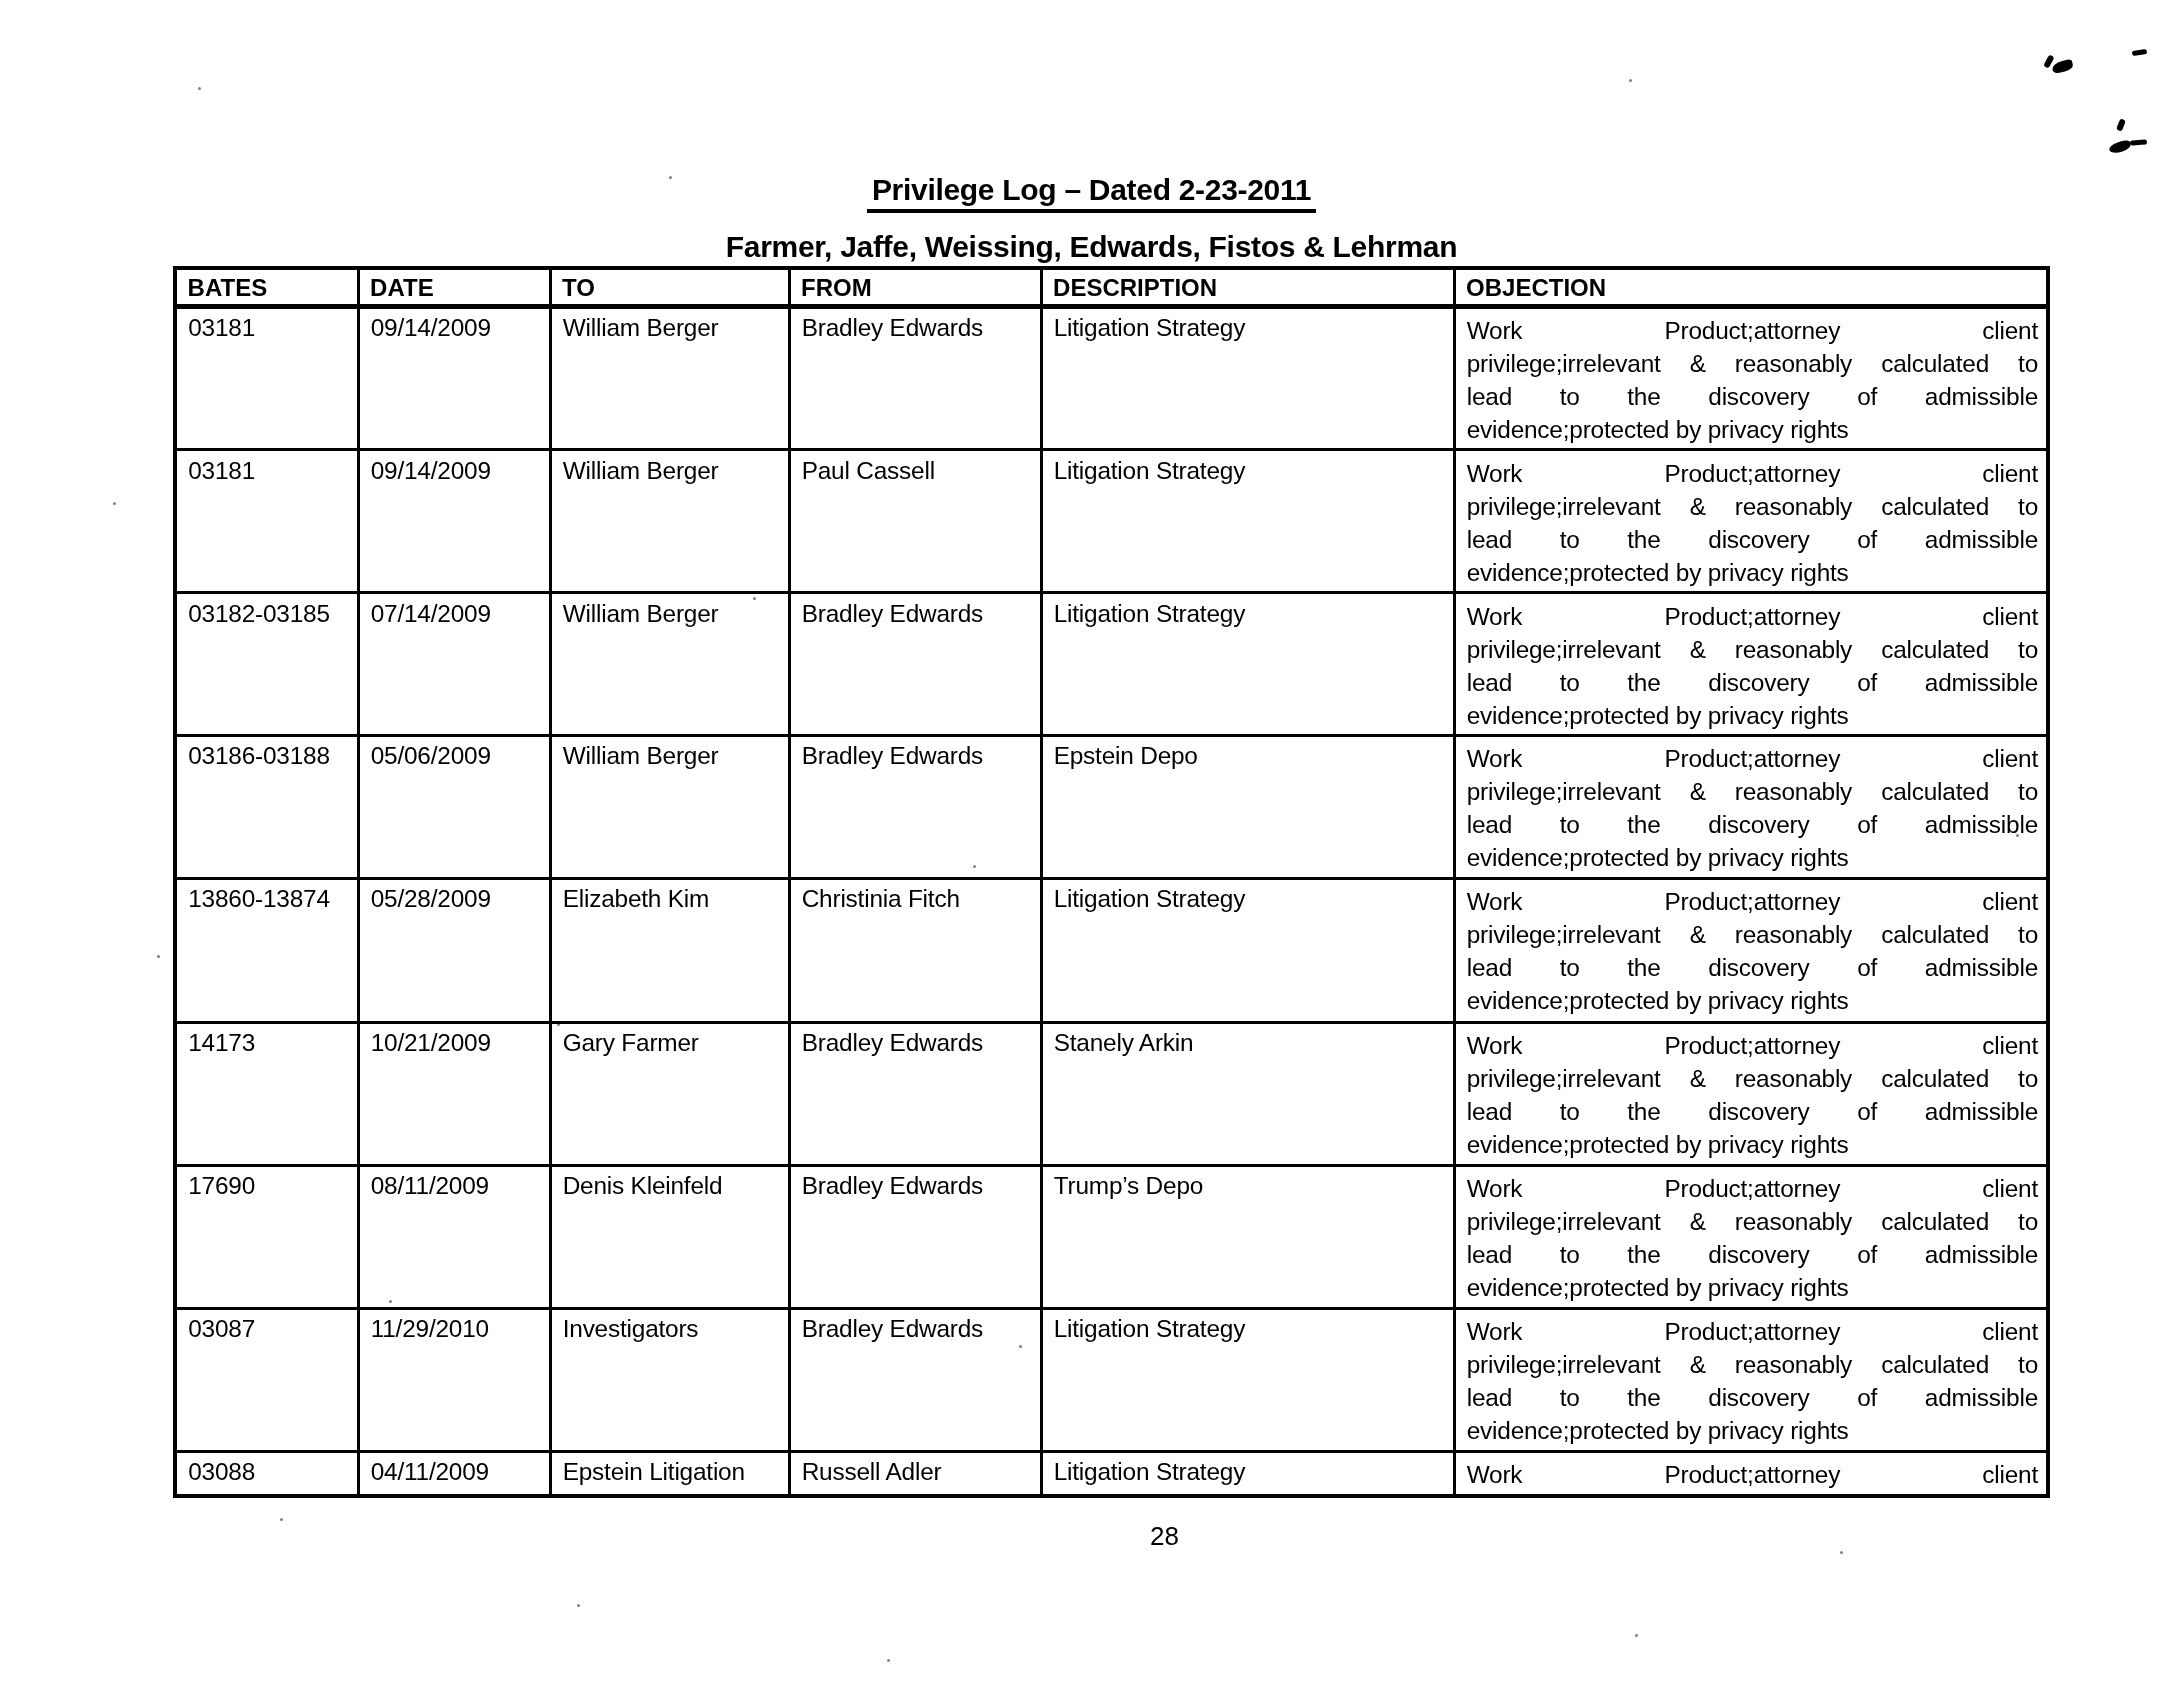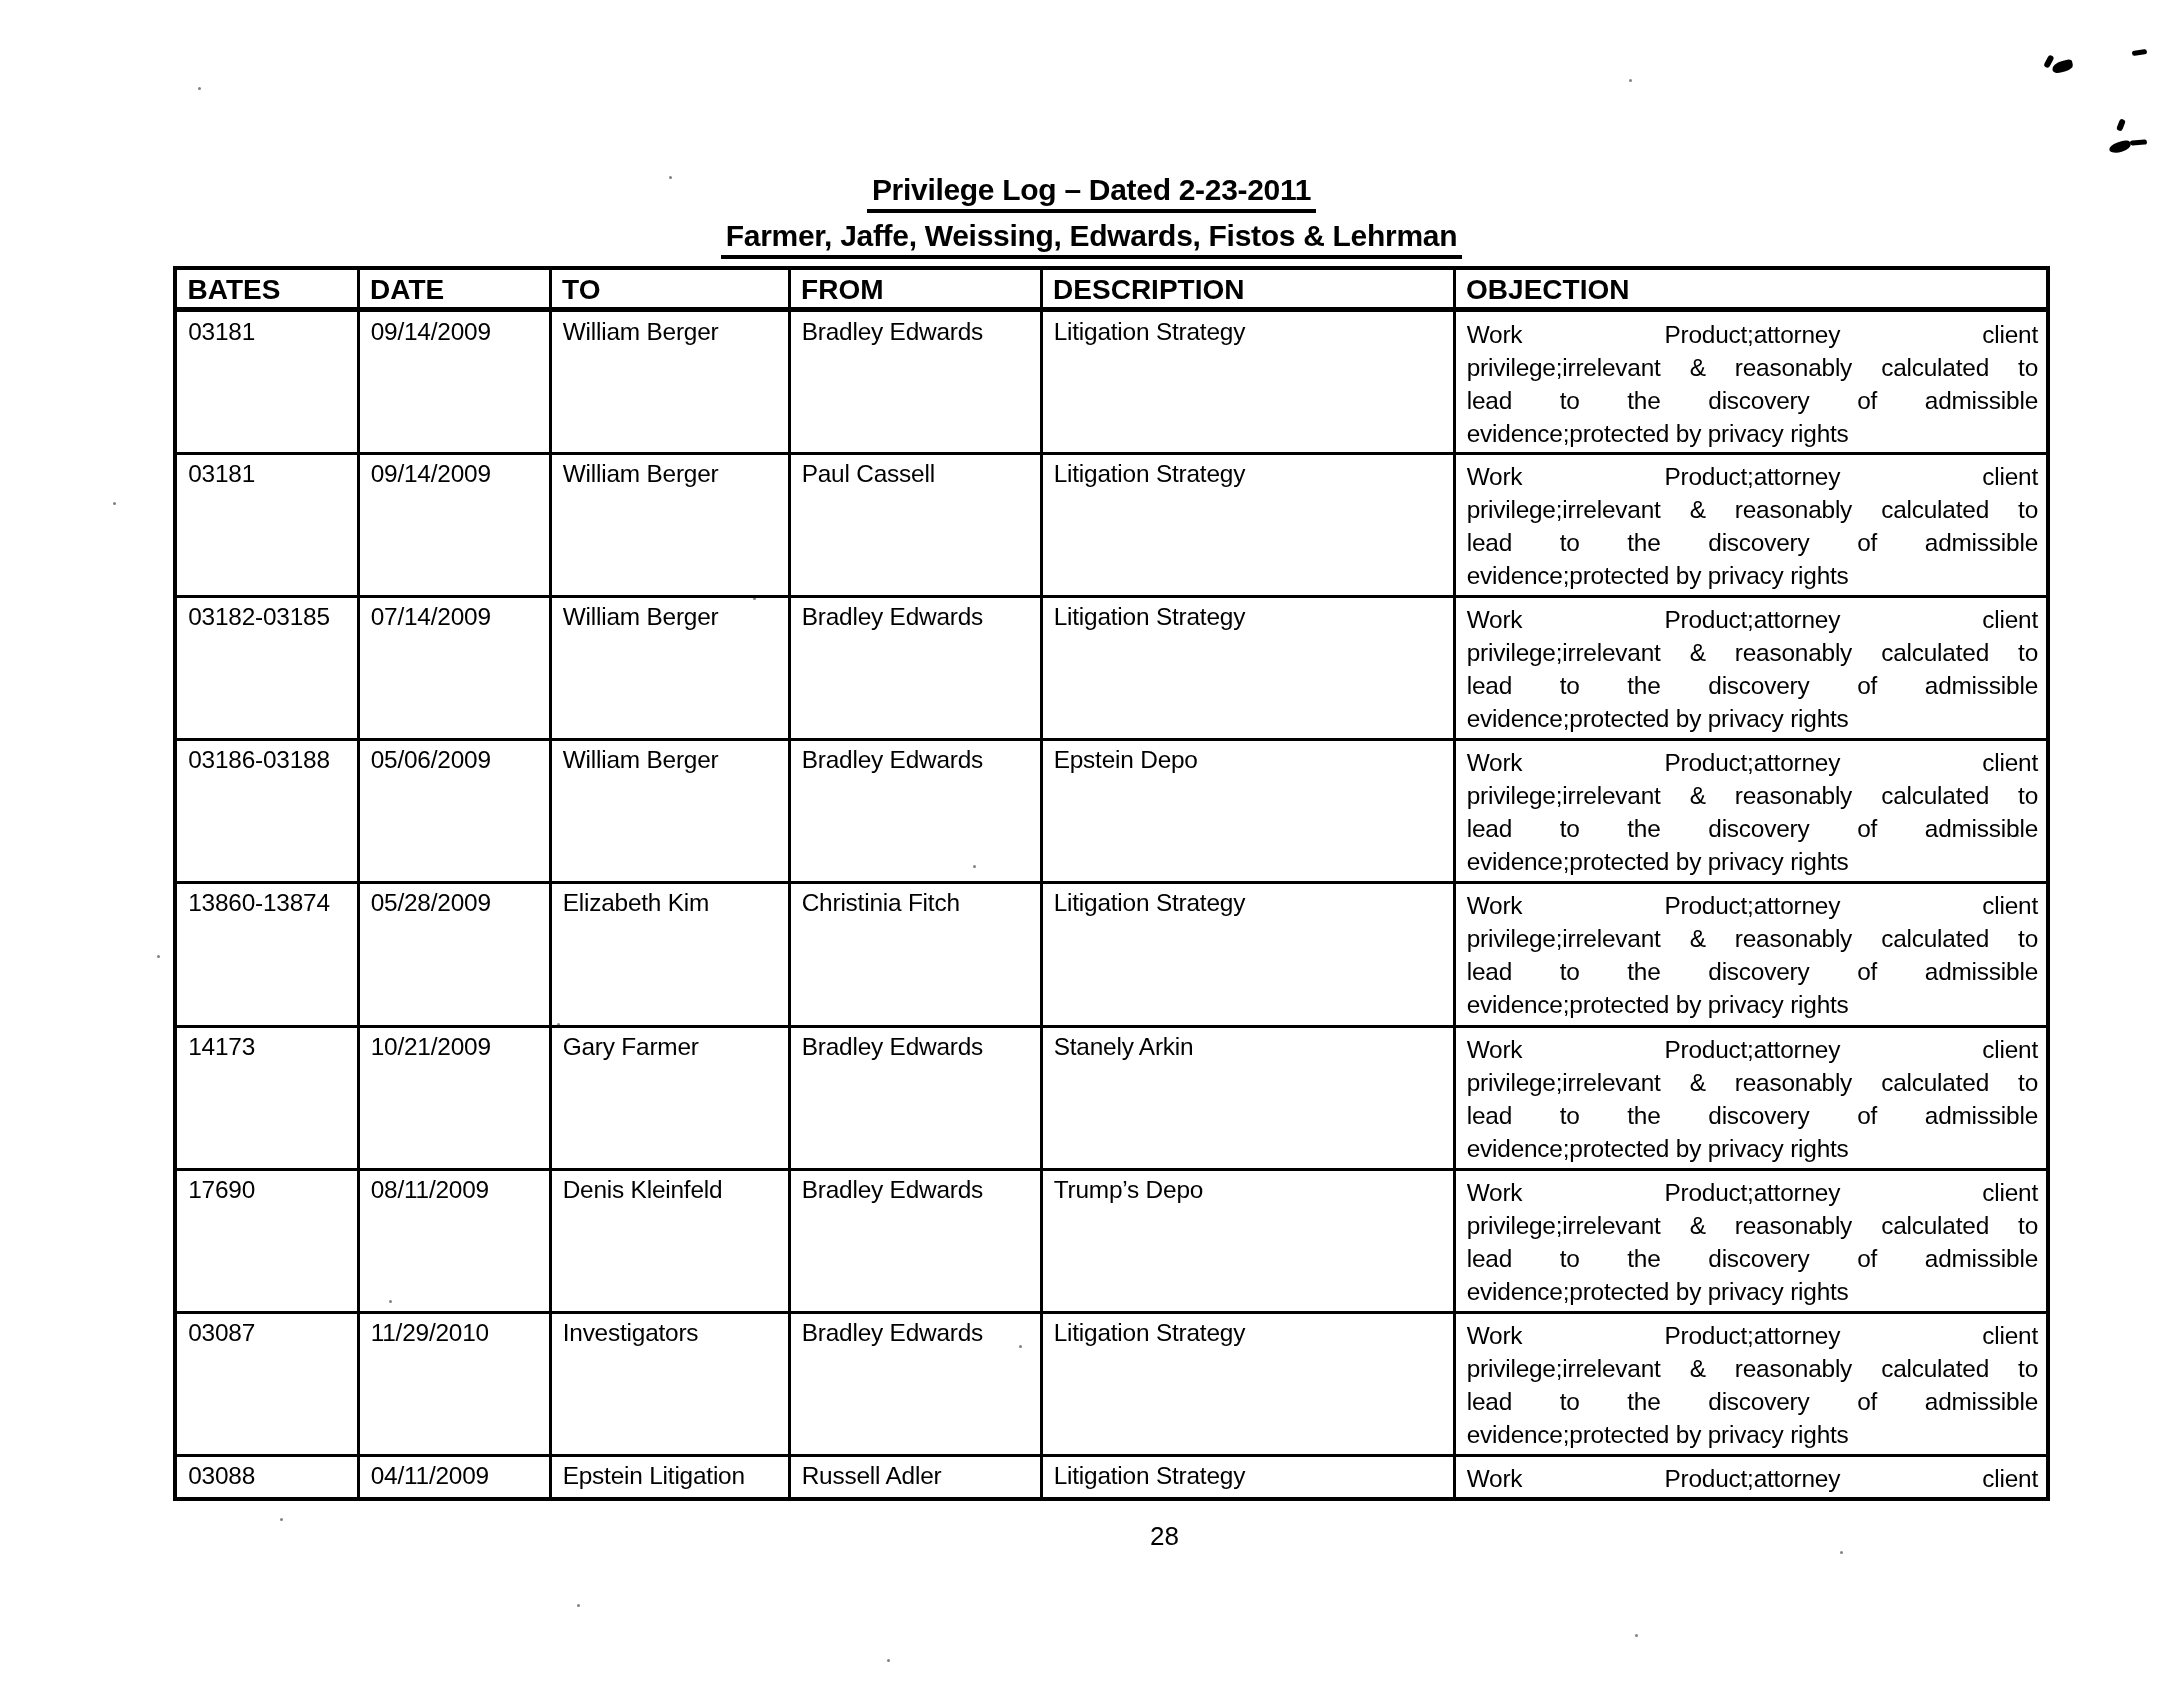--- a/index.html
+++ b/index.html
@@ -7,21 +7,21 @@
     position:relative;
     width:2183px;height:1691px;
     background:#ffffff;
     color:#000;
     font-family:"Liberation Sans","DejaVu Sans",sans-serif;
     overflow:hidden;
   }
   
   .title-block{
     position:absolute;left:0;right:0;top:173px;
-    display:flex;flex-direction:column;align-items:center;gap:6px;
+    display:flex;flex-direction:column;align-items:center;gap:17px;
     z-index:2;
   }
   .title-line{
     display:inline-block;
     font-size:30px;font-weight:bold;
     letter-spacing:-0.3px;
     border-bottom:4px solid #000;
     padding:0 5.3px 2px 5.3px;
     white-space:nowrap;
   }
@@ -34,21 +34,21 @@
     border:4px solid #000;
     z-index:2;
   }
   table.log-table th, table.log-table td{
     border:3.3px solid #000;
     vertical-align:top;
     text-align:left;
   }
   table.log-table thead tr{height:38px;}
   table.log-table th{
-    font-size:28px;font-weight:bold;
+    font-size:24px;font-weight:bold;
     padding:4px 6.6px 1.3px 10.6px;
     border-bottom:5.3px solid #000;
     letter-spacing:0px;
     white-space:nowrap;
   }
   table.log-table td{
     font-size:24.4px;
     font-weight:500;
     letter-spacing:-0.2px;
     padding:5.3px 8px 2.6px 11.2px;

